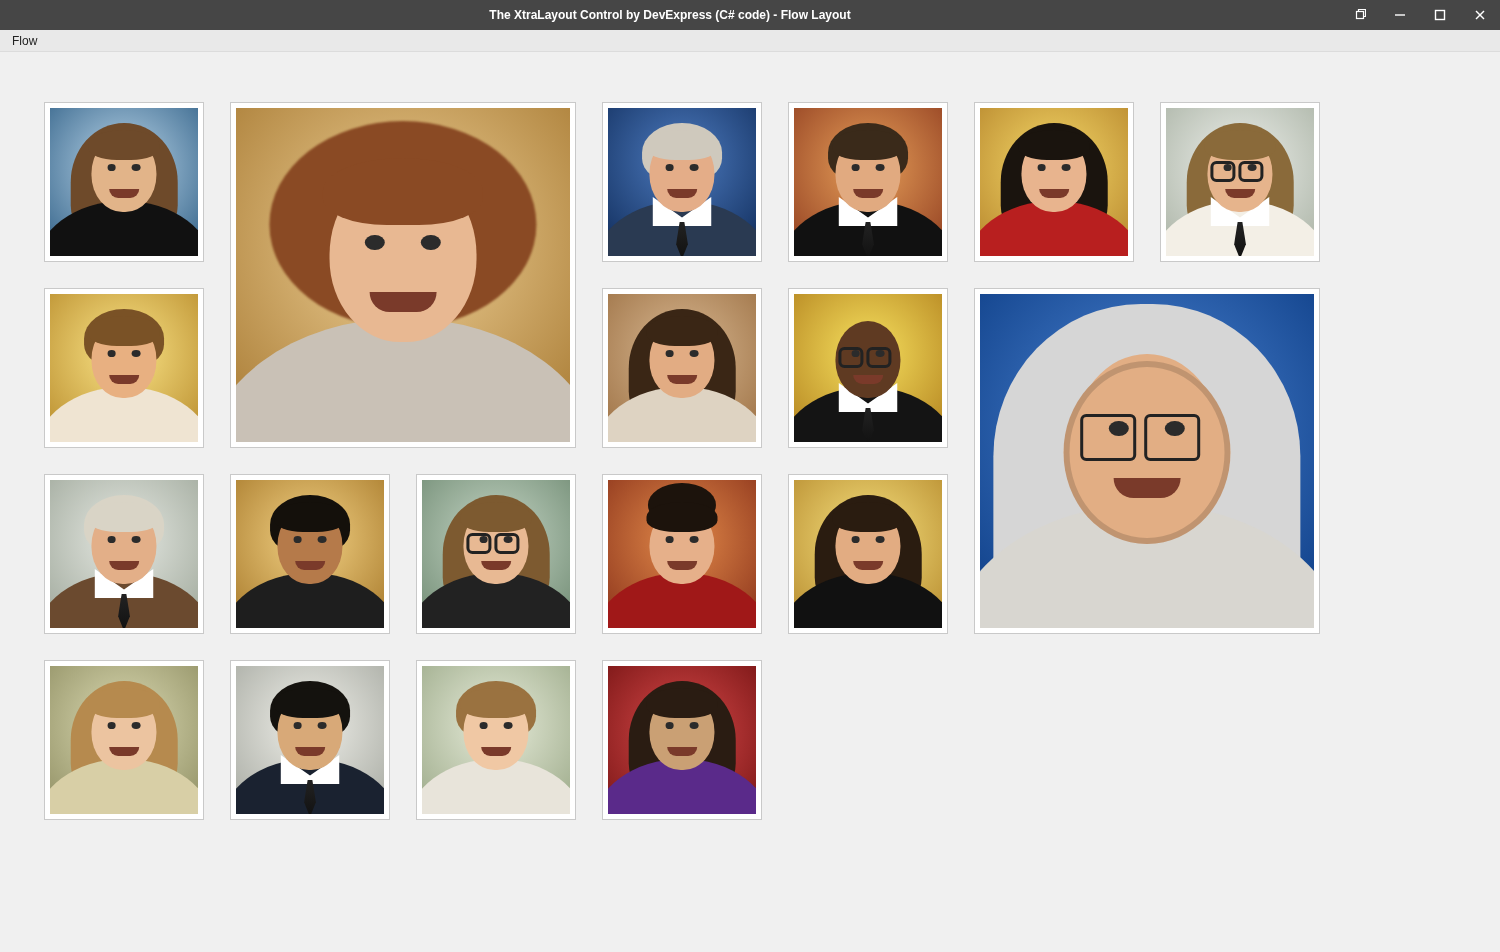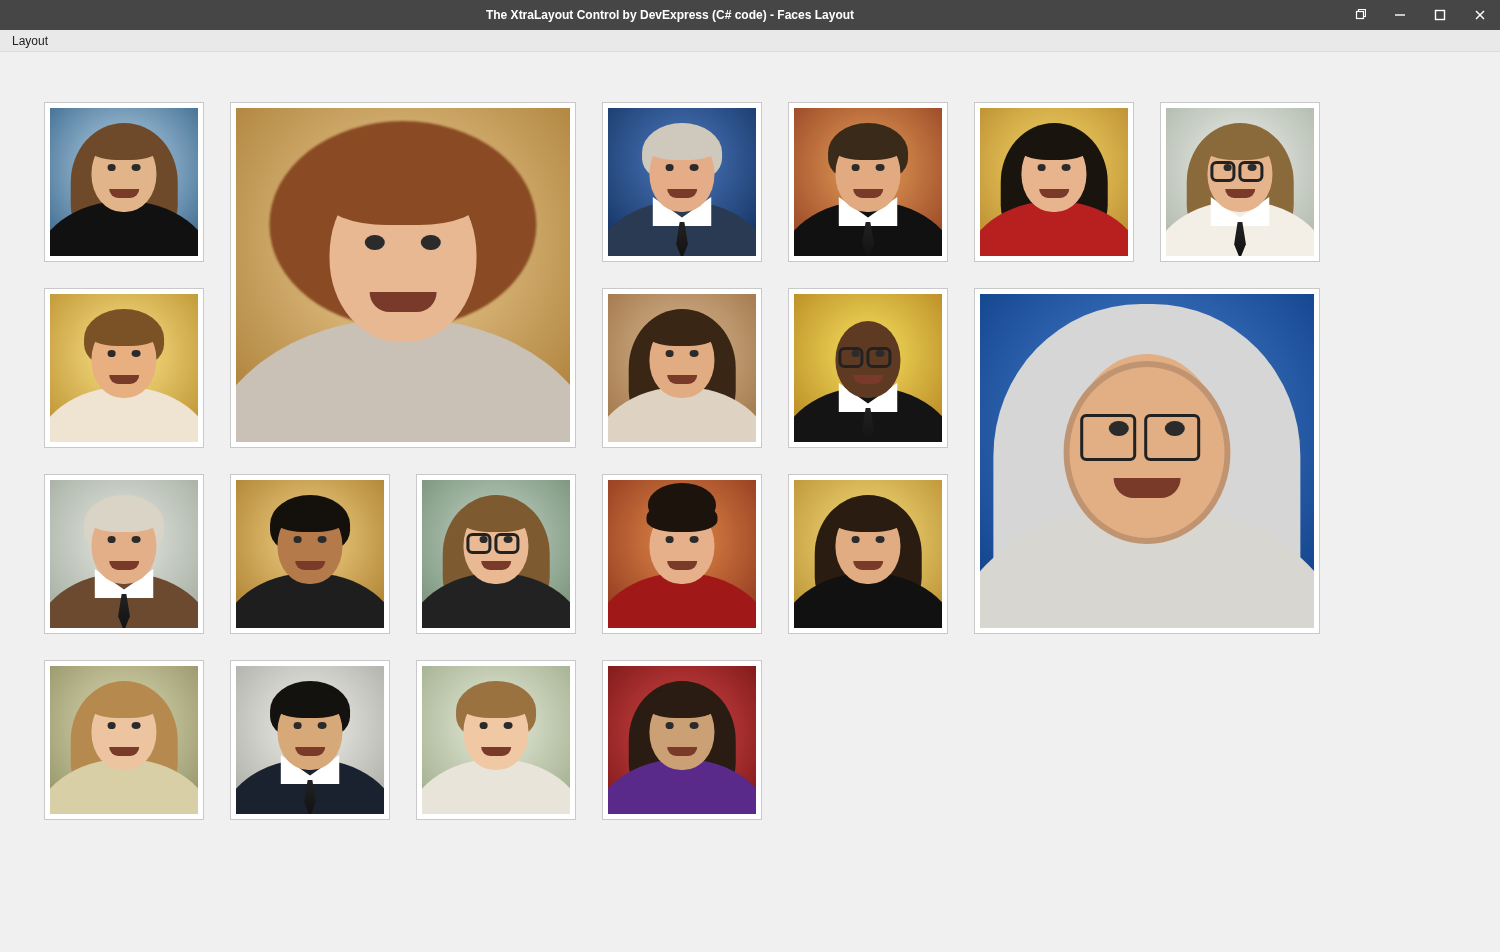--- a/index.html
+++ b/index.html
@@ -149,21 +149,21 @@
     position:absolute; left:50%; transform:translateX(-50%);
     bottom:20%; width:40%; height:20%;
     background:#fff;
     clip-path: polygon(0 0, 50% 70%, 100% 0, 100% 100%, 0 100%);
   }
 </style>
 </head>
 <body>
 
 <div class="titlebar">
-  <div class="title">The XtraLayout Control by DevExpress (C# code) - Faces Layout</div>
+  <div class="title">The XtraLayout Control by DevExpress (C# code) - Flow Layout</div>
   <div class="controls">
     <div class="ctrl">
       <svg width="12" height="12" viewBox="0 0 12 12">
           <rect x="2.5" y="2.5" width="7" height="7" stroke-width="1.2"></rect>
           <path d="M4.5 2.5 V0.5 H11.5 V7.5 H9.5" stroke-width="1.2"></path>
         </svg>
     </div>
     <div class="ctrl">
       <svg width="12" height="12" viewBox="0 0 12 12">
           <line x1="1" y1="6" x2="11" y2="6" stroke-width="1.4"></line>
@@ -177,21 +177,21 @@
     <div class="ctrl">
       <svg width="12" height="12" viewBox="0 0 12 12">
           <line x1="2" y1="2" x2="10" y2="10" stroke-width="1.4"></line>
           <line x1="10" y1="2" x2="2" y2="10" stroke-width="1.4"></line>
         </svg>
     </div>
   </div>
 </div>
 
 <div class="menubar">
-  <div class="menu-item">Layout</div>
+  <div class="menu-item">Flow</div>
 </div>
 
 <div class="client">
   <div class="grid" id="grid">
       <div class="thumb" style="left: 0px; top: 0px; width: 160px; height: 160px;">
         <div class="thumb-inner">
           <div class="portrait">
             <div class="bg" style="background: radial-gradient(circle at 50% 40%, rgb(188, 215, 234), rgb(47, 95, 134));"></div>
             <div class="hair" style="top: 10%; width: 72%; height: 80%; border-radius: 50% 50% 30% 30%; background: rgb(110, 74, 42);"></div>
             <div class="torso" style="background: rgb(17, 17, 17);"></div>

